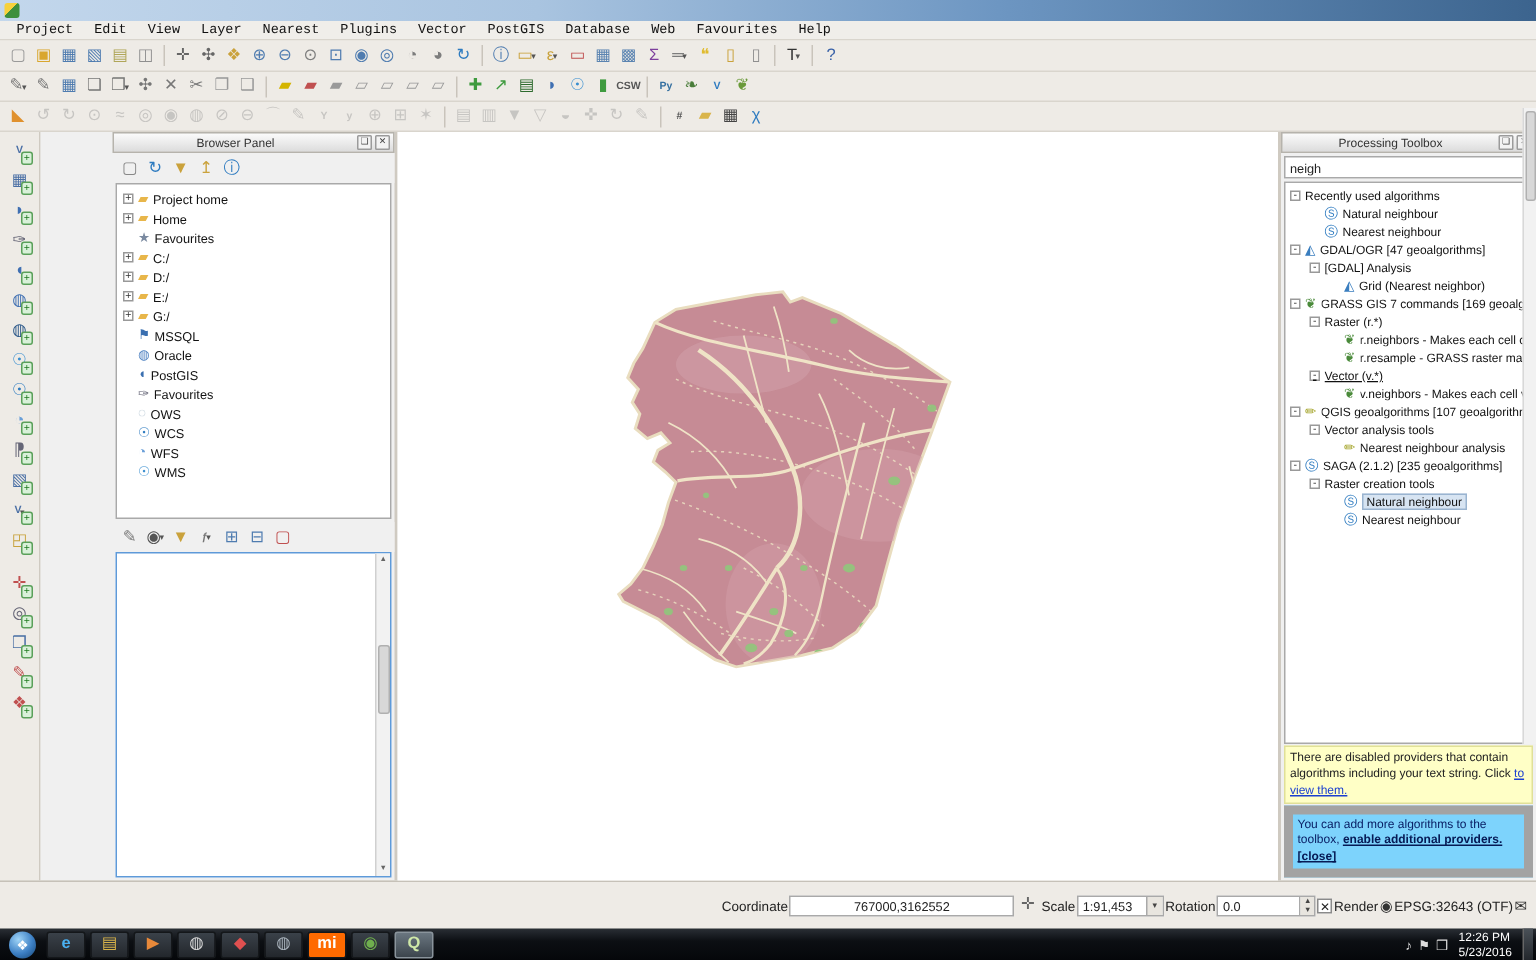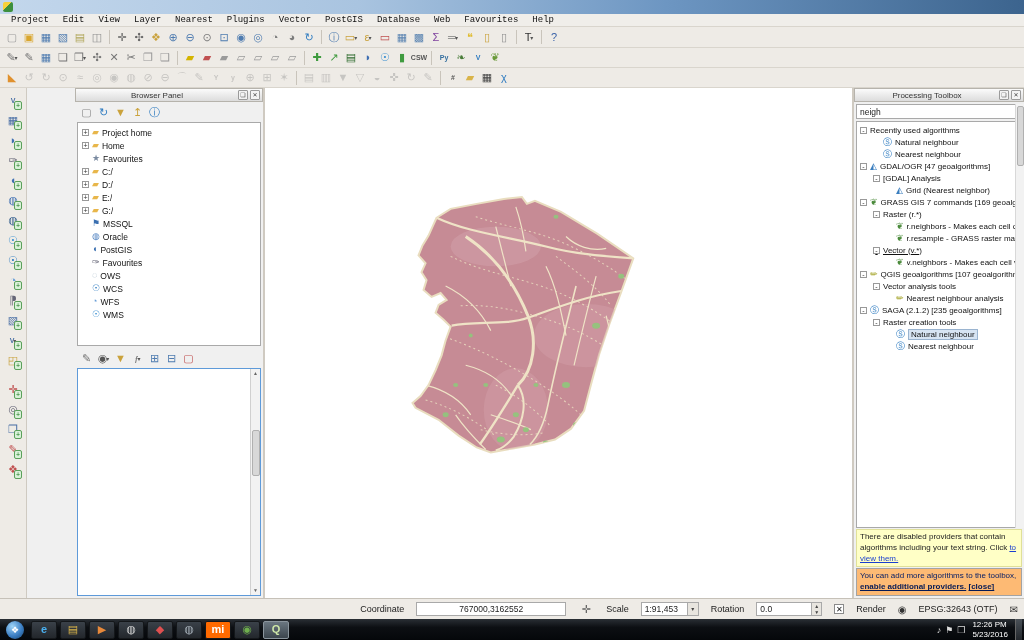--- a/index.html
+++ b/index.html
@@ -80,28 +80,28 @@
   .searchinput{flex:1;height:15px;border:1px solid #a9a9a9;background:#fff;font-size:8.5px;
     padding:0 12px 0 3px;font-family:"Liberation Sans",sans-serif;color:#222;}
   .clearicon{margin-left:-12px;font-size:9px;color:#999;}
   .toolboxtree{flex:1;background:#fff;border:1px solid #a9a9a9;margin:0 2px;overflow:hidden;position:relative;}
   .toolboxtree .trow{height:12px;font-size:8px;}
   .tscroll{position:absolute;right:0;top:0;bottom:0;width:9px;background:#f2f2f2;border-left:1px solid #d8d8d8;
     display:flex;flex-direction:column;align-items:center;}
   .tscroll .sthumb{margin-top:2px;height:60px;width:7px;}
   .notice-y{background:#ffffc6;border:1px solid #e0e098;font-size:8px;color:#222;
     padding:2px 3px;line-height:1.35;margin:1px 2px 0 2px;}
-  .notice-b{background:#fdba74;border:1px solid #a3a3a3;font-size:8px;color:#0a2066;
+  .notice-b{background:#7dd3fc;border:6px solid #a3a3a3;font-size:8px;color:#0a2066;
     padding:2px 3px;line-height:1.35;margin:1px 2px 2px 2px;}
   .lnk{color:#1a3fd0;text-decoration:underline;}
   .notice-b .lnk{color:#061a55;font-weight:bold;}
 
   
-  .statusbar{height:21px;background:#eeebe6;border-top:1px solid #c6c1b8;display:flex;
-    align-items:center;font-size:9px;color:#222;padding:0 6px;gap:12px;}
+  .statusbar{height:32px;background:#eeebe6;border-top:1px solid #c6c1b8;display:flex;
+    align-items:center;font-size:9px;color:#222;padding:0 6px;gap:1px;}
   .sb-input{height:14px;border:1px solid #a9a9a9;background:#fff;text-align:center;
     font-size:8.5px;display:flex;align-items:center;justify-content:center;}
   .coordbox{width:150px;}
   .scalebox{width:58px;display:flex;}
   .scalebox .val{flex:1;text-align:left;padding-left:3px;line-height:12px;}
   .combobtn{width:11px;background:#e8e5df;border-left:1px solid #a9a9a9;font-size:6px;
     text-align:center;line-height:12px;color:#444;}
   .rotbox{width:66px;display:flex;}
   .spincol{width:10px;border-left:1px solid #a9a9a9;display:flex;flex-direction:column;}
   .spincol div{flex:1;font-size:5px;line-height:6px;text-align:center;background:#e8e5df;color:#444;}

